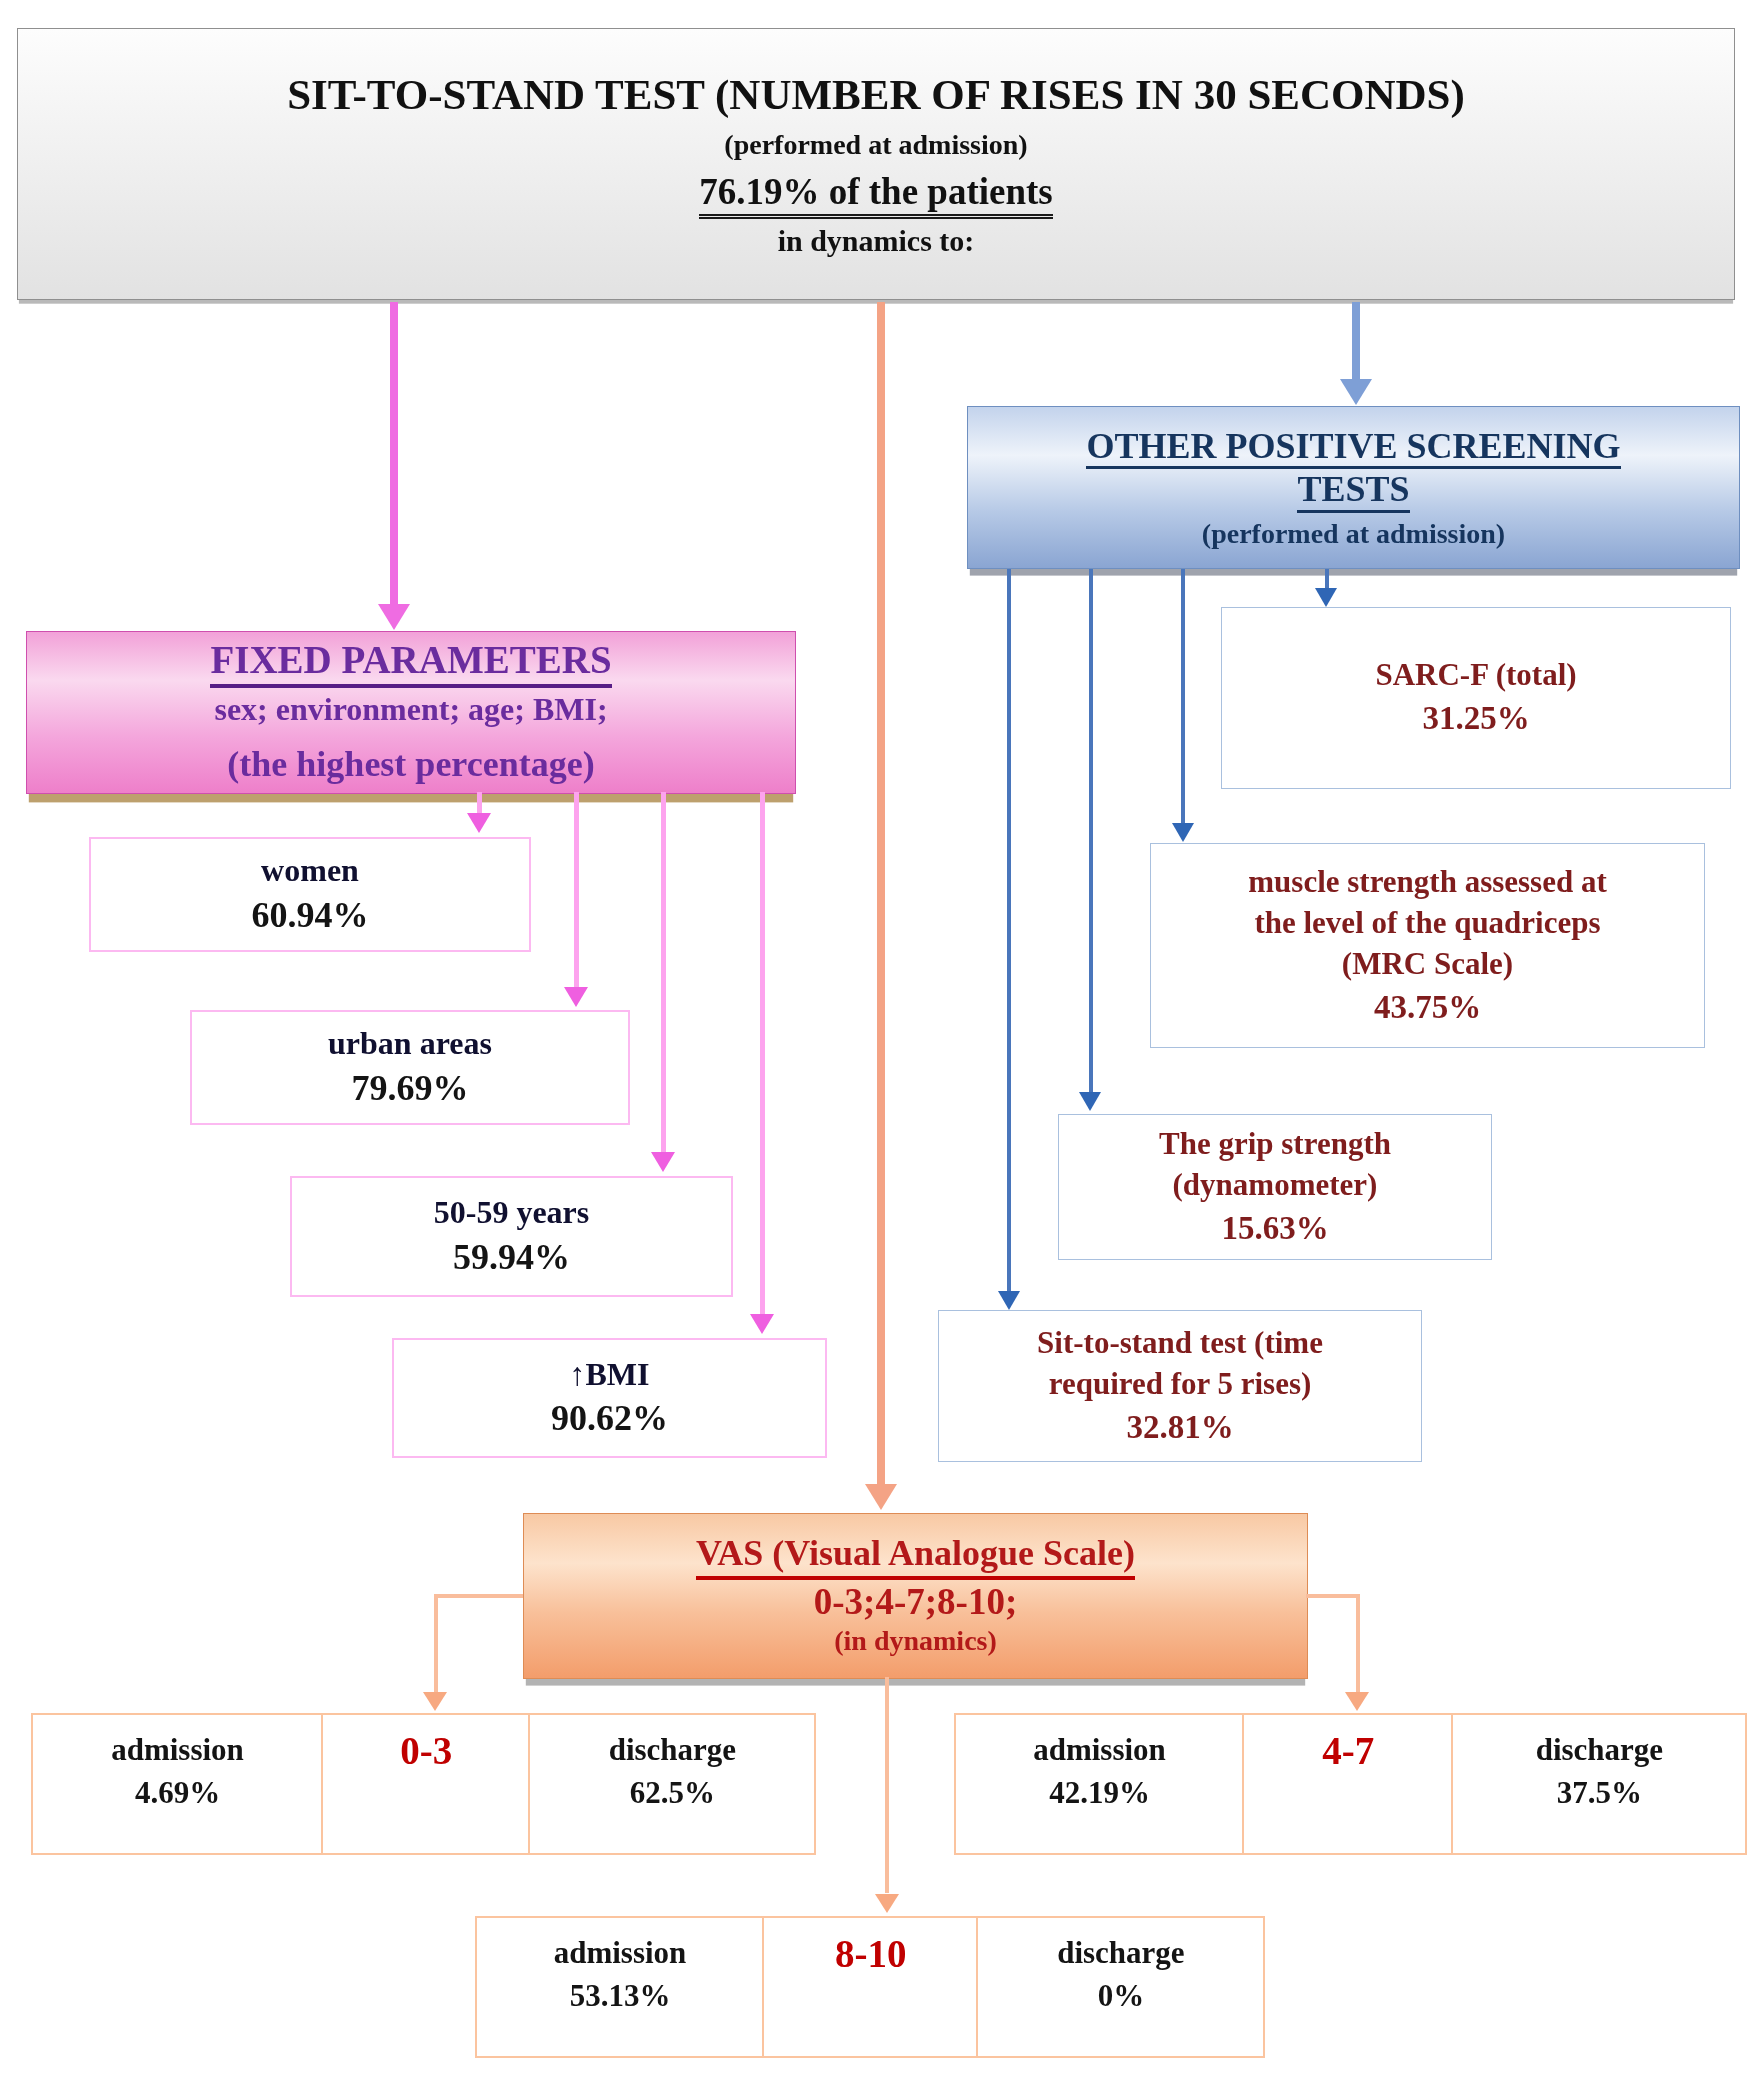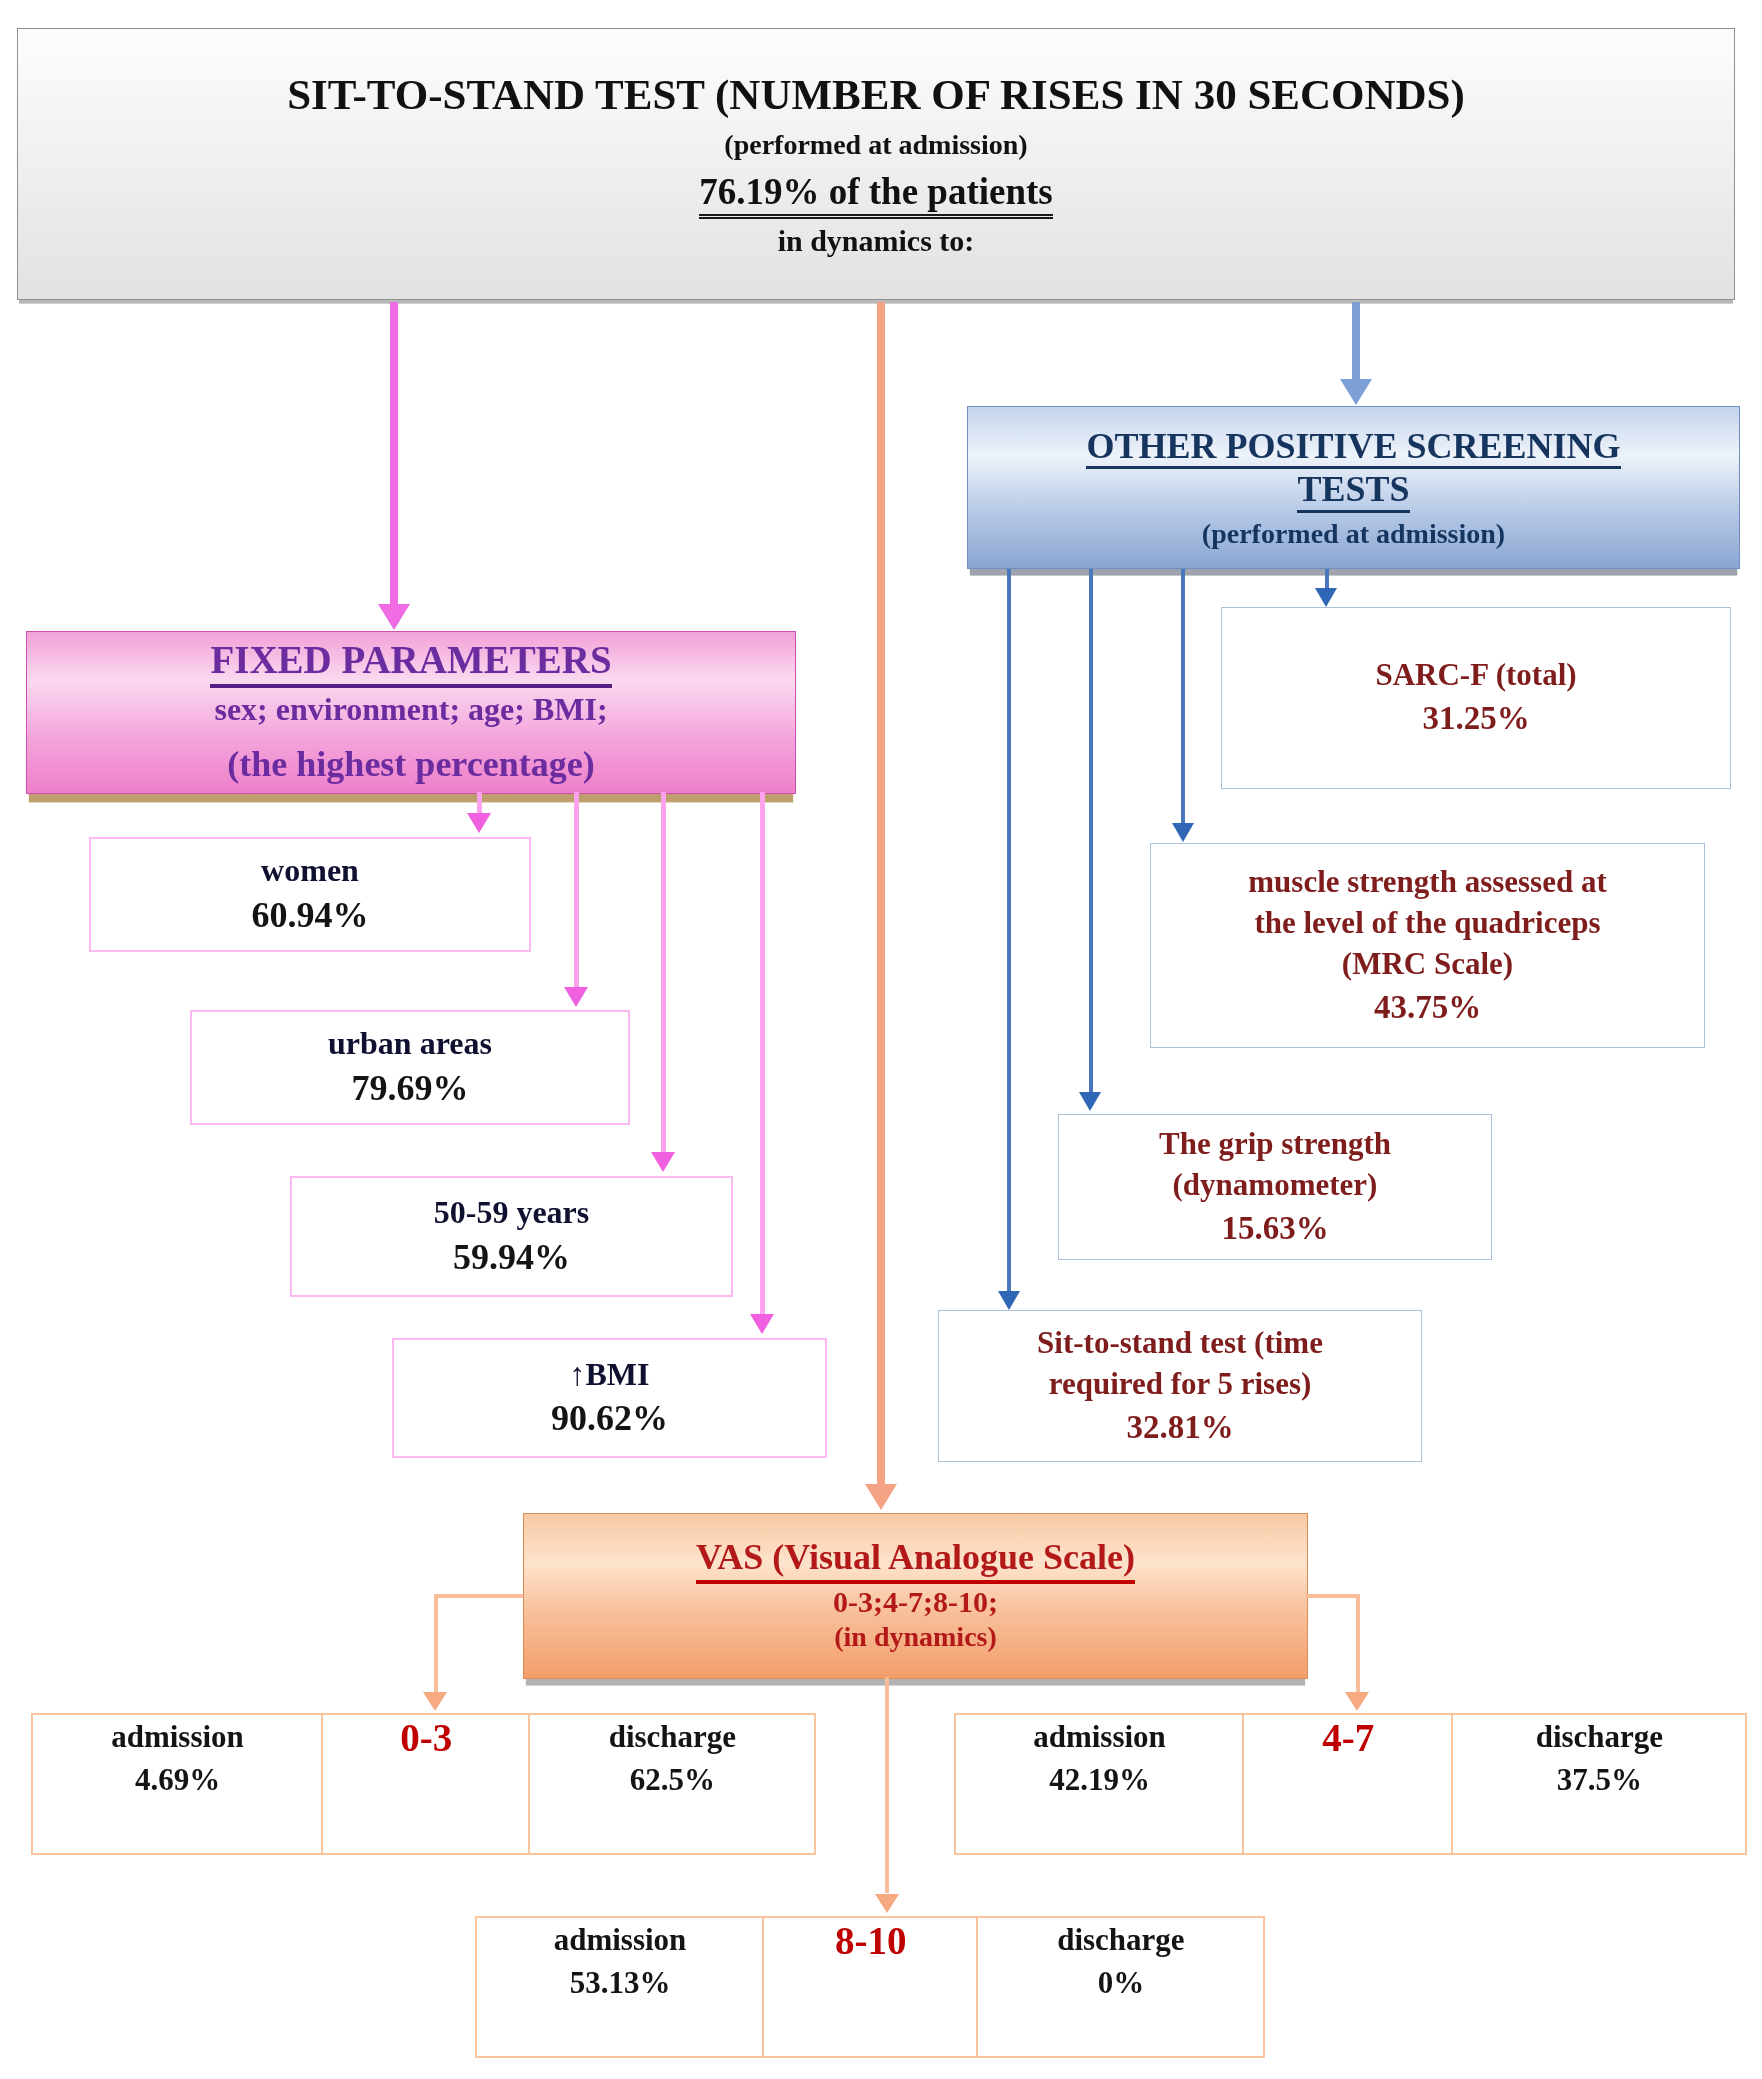--- a/index.html
+++ b/index.html
@@ -28,35 +28,35 @@
   .blue-box{left:967px;top:406px;width:771px;height:161px;
             background:linear-gradient(to bottom,#c3d3ec 0%,#eef3fa 30%,#b6c9e6 65%,#8aa5d2 100%);
             border:1.9px solid #6e8fc0;box-shadow:0 9.4px 0 -2.8px #9fa3ad;color:#16355e;}
   .blue-h{font-size:36px;line-height:1.2;border-bottom:3.7px solid #16355e;padding-bottom:0.9px;}
   .blue-sub{font-size:28px;margin-top:7.5px;}
 
   .vas-box{left:523px;top:1513px;width:783px;height:164px;
            background:linear-gradient(to bottom,#f8c9a4 0%,#fde3cc 30%,#f8c09a 60%,#f39d6b 100%);
            border:1.9px solid #de8c55;box-shadow:0 9.4px 0 -2.8px #b3b3b3;color:#b31919;}
   .vas-h{font-size:36px;border-bottom:4.7px solid #c00000;padding-bottom:2.8px;line-height:1.05;}
-  .vas-l2{font-size:30px;margin-top:7.5px;}
+  .vas-l2{font-size:37px;margin-top:7.5px;}
   .vas-l3{font-size:28px;margin-top:1.9px;}
 
   
   .pink-child{background:#ffffff;border:2.8px solid #fcb9f1;color:#101030;}
   .pink-child .lbl{font-size:32px;line-height:1.3;}
   .pink-child .val{font-size:36px;line-height:1.3;color:#141414;}
   .blue-child{background:#ffffff;border:1.9px solid #a9c0de;color:#7f1d1d;}
   .blue-child .ln{font-size:31px;line-height:1.32;}
   .blue-child .val{font-size:33px;line-height:1.35;}
 
   
   .group{display:flex;}
   .cell{background:#ffffff;border:2.8px solid #fbc49f;box-sizing:border-box;
-        display:flex;flex-direction:column;align-items:center;text-align:center;padding-top:0;}
+        display:flex;flex-direction:column;align-items:center;text-align:center;padding-top:13px;}
   .cell + .cell{margin-left:-2.8px;}
   .cell .lbl{font-size:31px;line-height:1.4;color:#141414;}
   .cell .rng{font-size:39px;color:#c00000;}
 
   
   .vline,.hline{position:absolute;}
   .ah{position:absolute;width:0;height:0;border-style:solid;}
 </style>
 </head>
 <body>

